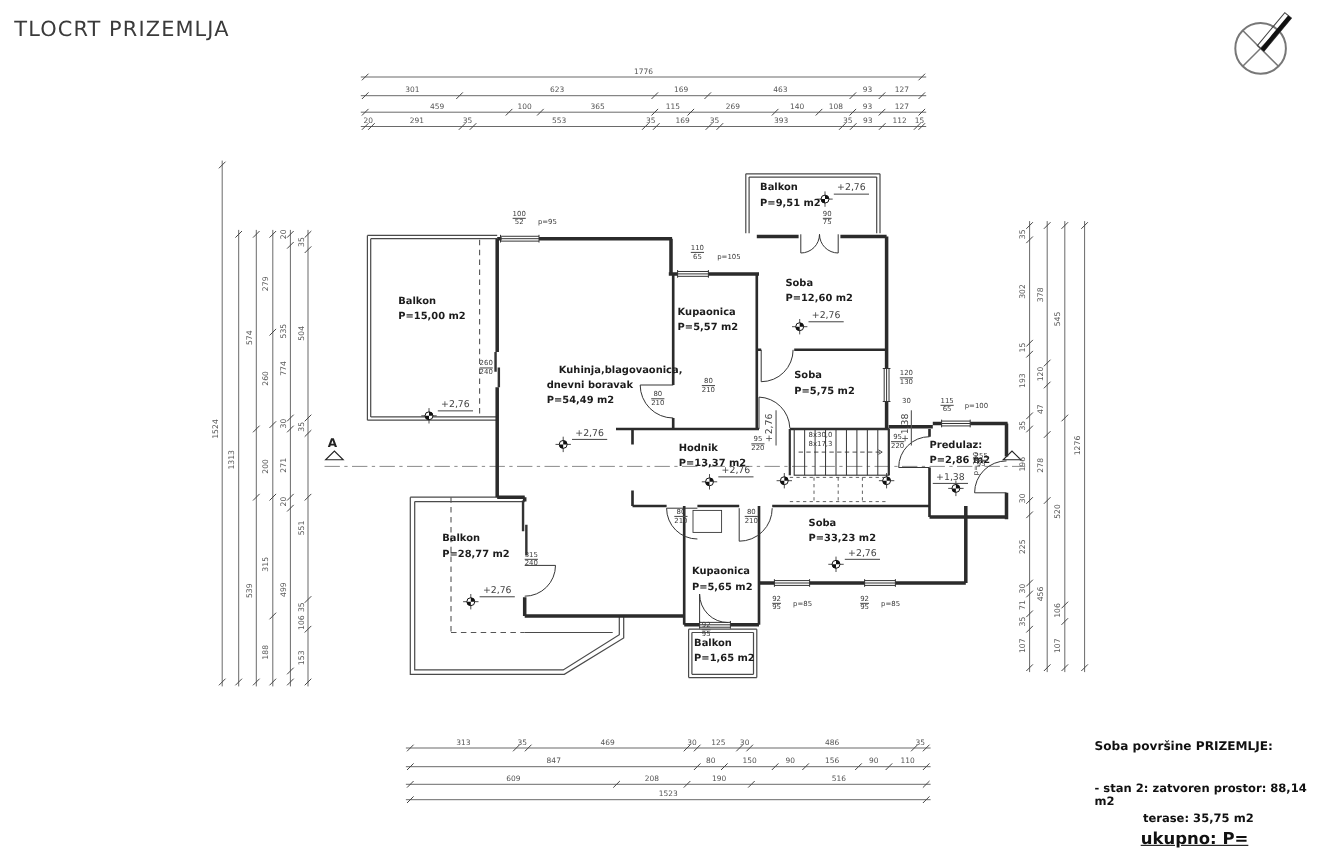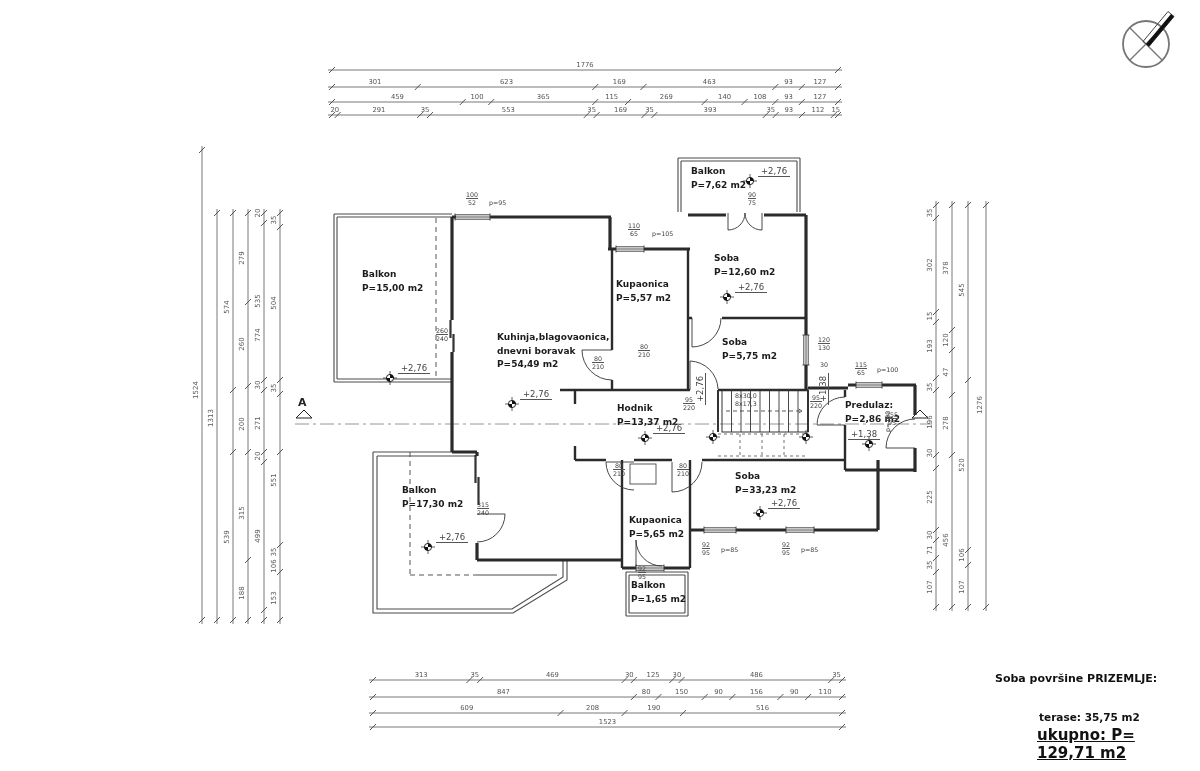--- a/index.html
+++ b/index.html
@@ -19,20 +19,21 @@
   .summary .head{font-size:11px;font-weight:bold;margin-bottom:26px;}
   .summary .l1{font-size:10.5px;font-weight:bold;margin-bottom:3px;}
   .summary .l2{font-size:10.5px;font-weight:bold;margin-left:44px;margin-bottom:3px;}
   .summary .l3{font-size:15px;font-weight:bold;margin-left:42px;text-decoration:underline;}
 </style>
 </head>
 <body>
 
 <div id="plan">
 
+  <div class="title">TLOCRT PRIZEMLJA</div>
 
   <svg id="walls-svg" width="1200" height="771">
 
     <path d="M295,424H932" stroke="#8a8a8a" stroke-width="0.9" fill="none" stroke-dasharray="14,4,3,4"></path>
     <polygon points="296,418 312,418 304,410" fill="#ffffff" stroke="#222" stroke-width="1"></polygon>
     <polygon points="912,418 928,418 920,410" fill="#ffffff" stroke="#222" stroke-width="1"></polygon>
 
     <g stroke="#4a4a4a" stroke-width="1.1" fill="none">
       <path d="M334,214H452 M334,214V382 M334,382H452 M337,217H452 M337,217V379 M337,379H452"></path>
       <path d="M678,158H800 M678,158V212 M800,158V212 M681,161H797 M681,161V212 M797,161V212"></path>
@@ -372,31 +373,31 @@
       <div class="dimv" style="left: 962px; top: 290px; position: absolute;">545</div>
       <div class="dimv" style="left: 962px; top: 465px; position: absolute;">520</div>
       <div class="dimv" style="left: 962px; top: 555px; position: absolute;">106</div>
       <div class="dimv" style="left: 962px; top: 587px; position: absolute;">107</div>
       <div class="dimv" style="left: 980px; top: 405px; position: absolute;">1276</div>
       <div class="room" style="left: 362px; top: 268px; position: absolute;">
         <span style="display: block;">Balkon</span>
         <span style="display: block;">P=15,00 m2</span>
       </div>
       <div class="room" style="left: 497px; top: 331px; position: absolute;">
-        <span style="display: block;">Kuhinja,blagovaonica,</span>
+        <span style="display: block; margin-left: 11px;">Kuhinja,blagovaonica,</span>
         <span style="display: block;">dnevni boravak</span>
         <span style="display: block;">P=54,49 m2</span>
       </div>
       <div class="room" style="left: 616px; top: 278px; position: absolute;">
         <span style="display: block;">Kupaonica</span>
         <span style="display: block;">P=5,57 m2</span>
       </div>
       <div class="room" style="left: 691px; top: 165px; position: absolute;">
         <span style="display: block;">Balkon</span>
-        <span style="display: block;">P=7,62 m2</span>
+        <span style="display: block;">P=9,51 m2</span>
       </div>
       <div class="room" style="left: 714px; top: 252px; position: absolute;">
         <span style="display: block;">Soba</span>
         <span style="display: block;">P=12,60 m2</span>
       </div>
       <div class="room" style="left: 722px; top: 336px; position: absolute;">
         <span style="display: block;">Soba</span>
         <span style="display: block;">P=5,75 m2</span>
       </div>
       <div class="room" style="left: 617px; top: 402px; position: absolute;">
@@ -414,21 +415,21 @@
       <div class="room" style="left: 629px; top: 514px; position: absolute;">
         <span style="display: block;">Kupaonica</span>
         <span style="display: block;">P=5,65 m2</span>
       </div>
       <div class="room" style="left: 631px; top: 579px; position: absolute;">
         <span style="display: block;">Balkon</span>
         <span style="display: block;">P=1,65 m2</span>
       </div>
       <div class="room" style="left: 402px; top: 484px; position: absolute;">
         <span style="display: block;">Balkon</span>
-        <span style="display: block;">P=17,30 m2</span>
+        <span style="display: block;">P=28,77 m2</span>
       </div>
       <div class="kota" style="left: 398px; top: 363px; position: absolute;">+2,76</div>
       <div class="kota" style="left: 520px; top: 389px; position: absolute;">+2,76</div>
       <div class="kota" style="left: 758px; top: 166px; position: absolute;">+2,76</div>
       <div class="kota" style="left: 735px; top: 282px; position: absolute;">+2,76</div>
       <div class="kota" style="left: 653px; top: 423px; position: absolute;">+2,76</div>
       <div class="kota" style="left: 768px; top: 498px; position: absolute;">+2,76</div>
       <div class="kota" style="left: 436px; top: 532px; position: absolute;">+2,76</div>
       <div class="kota" style="left: 848px; top: 429px; position: absolute;">+1,38</div>
       <div class="kota" style="left: 695px; top: 405px; position: absolute; transform-origin: left top; transform: rotate(-90deg);">+2,76</div>
@@ -507,16 +508,17 @@
         <span class="bot">95</span>
       </div>
       <div class="ann" style="left: 477px; top: 501px; position: absolute;">
         <span class="top">315</span>
         <span class="bot">240</span>
       </div>
     </div>
 
   <div class="summary">
     <div class="head">Soba površine PRIZEMLJE:</div>
+    <div class="l1">- stan 2: zatvoren prostor: 88,14 m2</div>
     <div class="l2">terase: 35,75 m2</div>
     <div class="l3">ukupno: P= 129,71 m2</div>
   </div>
 </div>
 
 </body></html>

